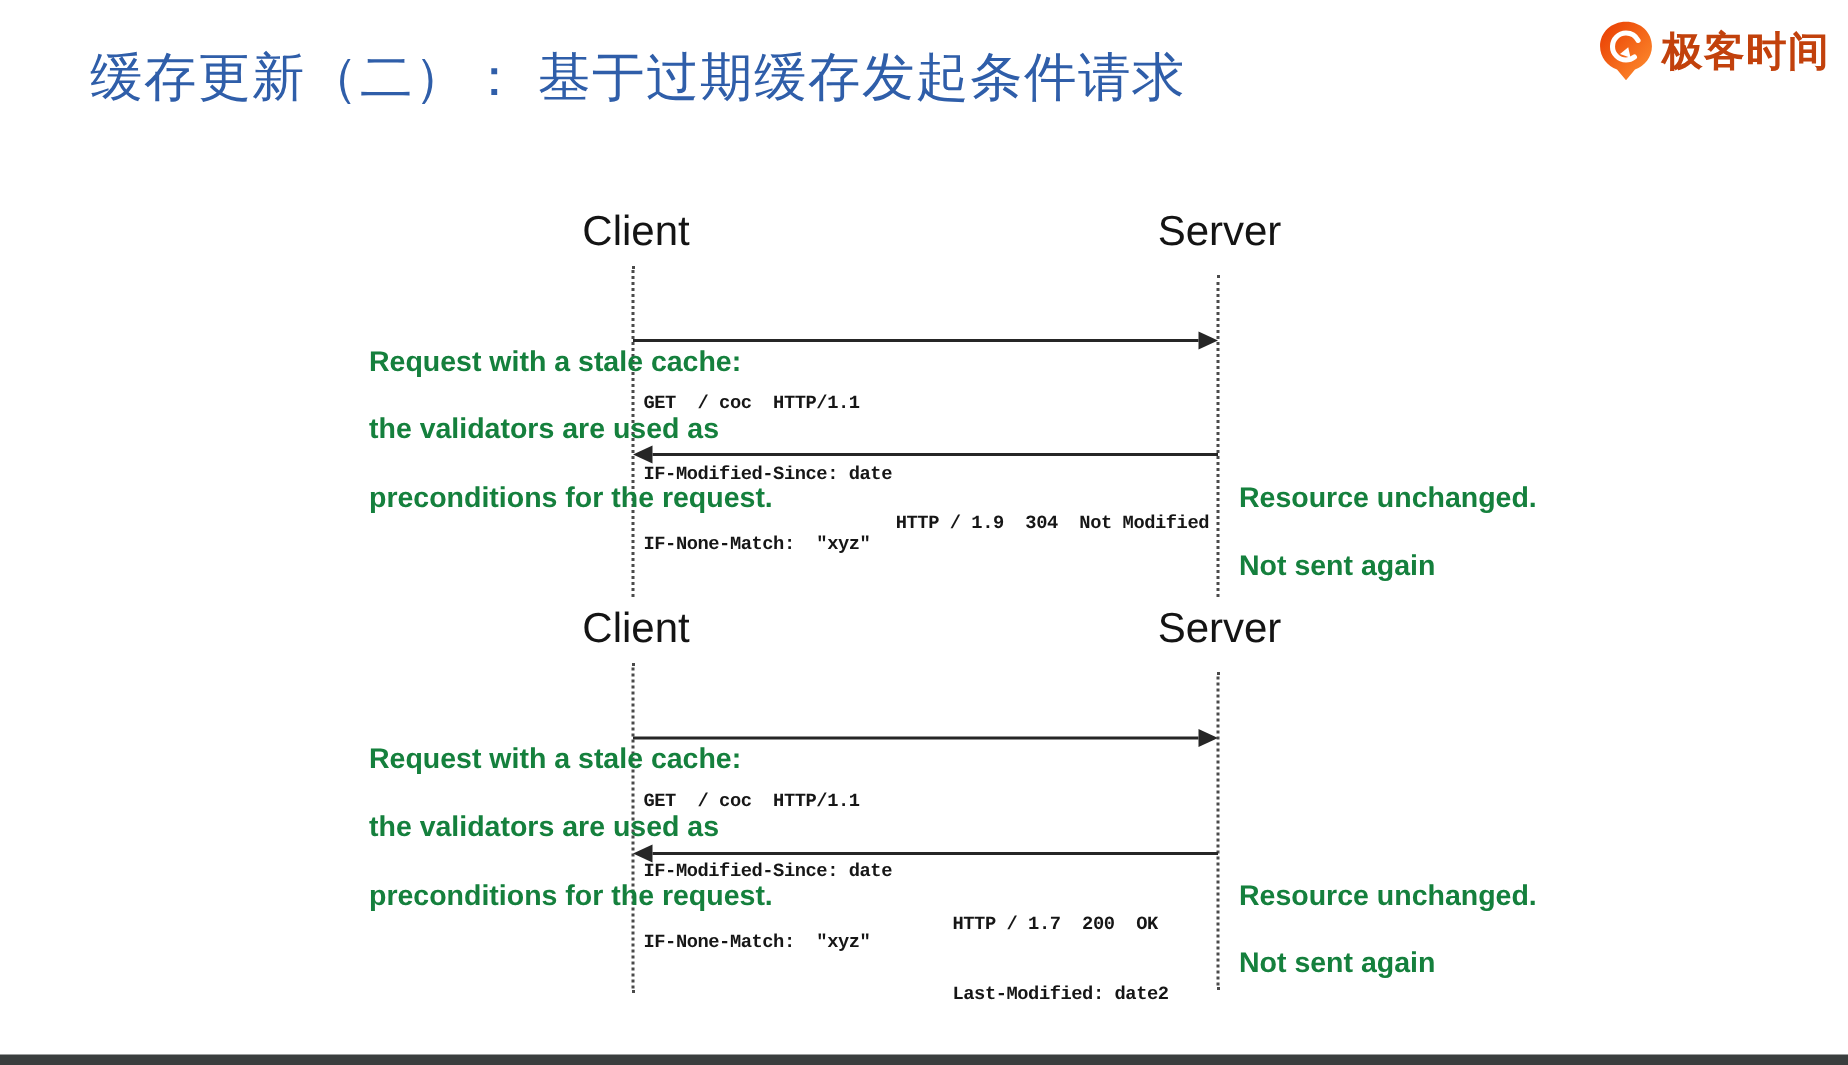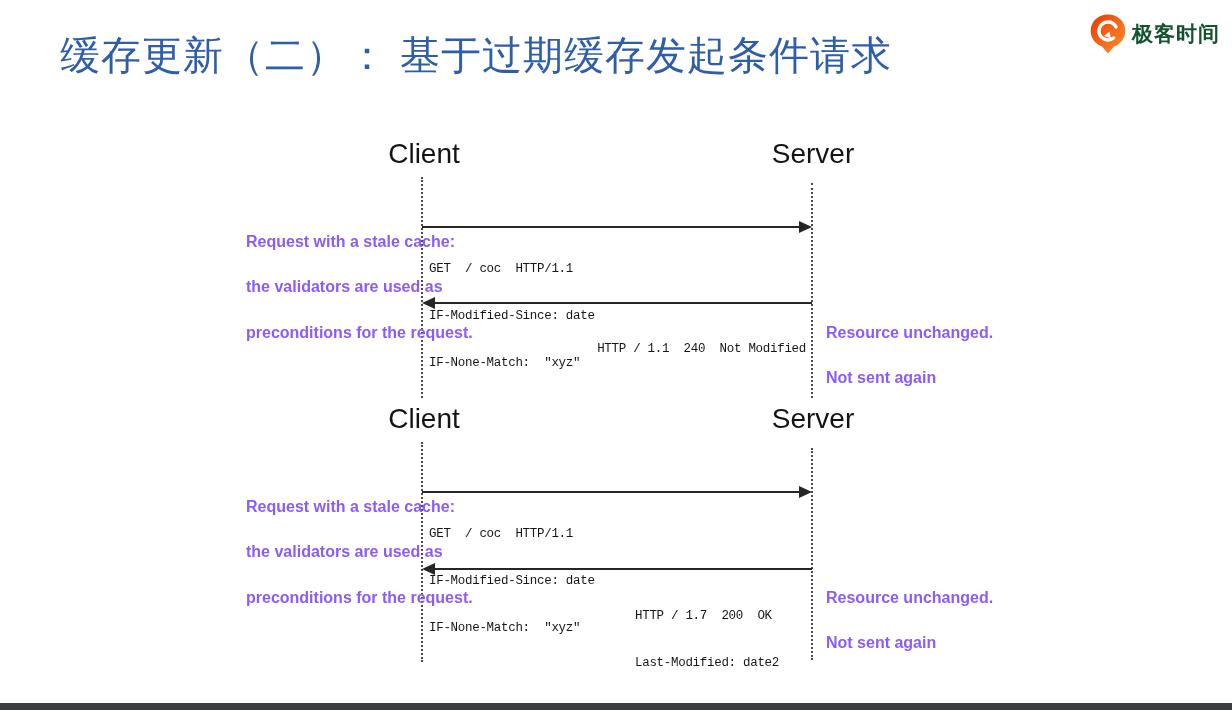--- a/index.html
+++ b/index.html
@@ -1,43 +1,43 @@
 <!DOCTYPE html>
 <html><head>
 <meta charset="utf-8">
 <style>
   html,body{margin:0;padding:0;}
   body{width:1232px;height:710px;background:#ffffff;overflow:hidden;position:relative;
        font-family:"Liberation Sans",sans-serif;}
   .slide{position:absolute;inset:0;background:#fff;}
 
   
-  .title{position:absolute;left:60px;top:28px;margin:0;font-size:40px;font-weight:400;
+  .title{position:absolute;left:60px;top:28px;margin:0;font-size:35px;font-weight:400;
          color:#2F5EA9;letter-spacing:1px;white-space:nowrap;}
 
   
   .logo{position:absolute;top:14px;right:12px;display:flex;align-items:center;gap:6px;}
   .logo-icon{width:36px;height:40px;display:block;}
-  .logo-text{font-size:21px;font-weight:700;color:#14532d;letter-spacing:1px;white-space:nowrap;}
+  .logo-text{font-size:27px;font-weight:700;color:#c2410c;letter-spacing:1px;white-space:nowrap;}
 
   
   .diagram{position:absolute;inset:0;pointer-events:none;padding-left:24px;}
   .actor{position:absolute;width:140px;text-align:center;font-size:28px;color:#141414;
          font-weight:400;white-space:nowrap;}
   .lifeline{position:absolute;width:0;border-left:2px dotted #4a4a4a;}
   .arrow{position:absolute;height:0;border-top:2px solid #262626;}
   .arrow.to-right::after{content:"";position:absolute;right:-13px;top:-7px;width:0;height:0;
          border-left:13px solid #262626;border-top:6px solid transparent;border-bottom:6px solid transparent;}
   .arrow.to-left::before{content:"";position:absolute;left:-13px;top:-7px;width:0;height:0;
          border-right:13px solid #262626;border-top:6px solid transparent;border-bottom:6px solid transparent;}
 
   .mono{position:absolute;font-family:"Liberation Mono","DejaVu Sans Mono",monospace;
-        font-weight:400;font-size:12.5px;line-height:15.8px;color:#161616;
+        font-weight:700;font-size:12.5px;line-height:15.8px;color:#161616;
         letter-spacing:-0.3px;white-space:pre;}
-  .note{position:absolute;font-size:16px;line-height:15.3px;font-weight:600;color:#8b5cf6;
+  .note{position:absolute;font-size:19px;line-height:15.3px;font-weight:600;color:#15803d;
         white-space:pre;}
 
   .align-right{text-align:right;}
 
   
   .footer-bar{position:absolute;left:0;right:0;bottom:0;height:7px;background:#3A3E3E;}
 </style>
 </head>
 <body>
 
@@ -77,21 +77,21 @@
 
     <div class="mono" style="left:429px;top:230px;">
       <div>GET  / coc  HTTP/1.1</div>
       <div>IF-Modified-Since: date</div>
       <div>IF-None-Match:  ″xyz″</div>
     </div>
 
     <div class="arrow to-left" style="left:435px;top:302px;width:377px;"></div>
 
     <div class="mono align-right" style="left:430px;top:310px;width:376px;">
-      <div>HTTP / 1.1  240  Not Modified</div>
+      <div>HTTP / 1.9  304  Not Modified</div>
     </div>
 
     <div class="note" style="left:826px;top:294px;">
       <div>Resource unchanged.</div>
       <div>Not sent again</div>
     </div>
   </section>
 
   <section class="diagram">
     <div class="actor" style="left:354px;top:403px;">Client</div>

